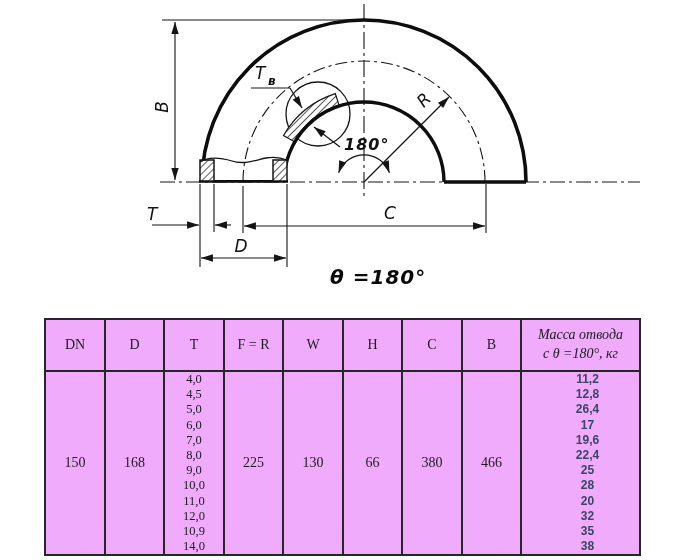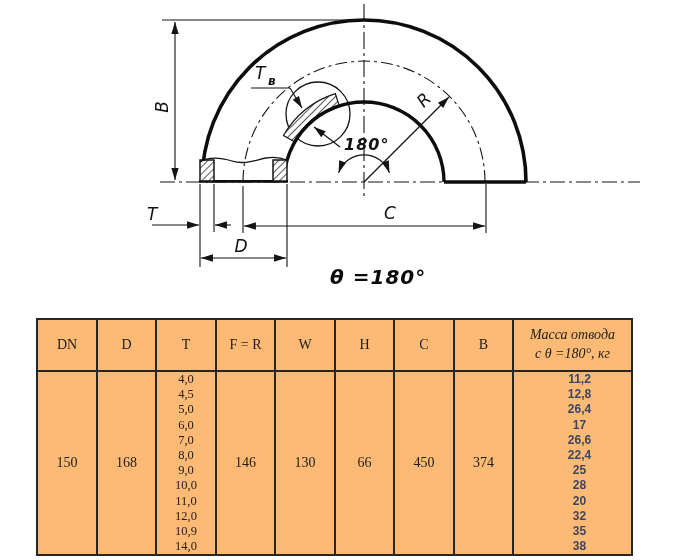--- a/index.html
+++ b/index.html
@@ -9,22 +9,22 @@
   }
   
   .drawing-wrap{position:absolute;left:0;top:0;width:700px;height:310px;}
   svg text{font-family:"DejaVu Sans", sans-serif;}
   .dimtext{font-style:italic;font-size:17px;fill:#111;}
   .smalltext{font-style:italic;font-size:12px;fill:#111;font-weight:bold;}
   .angletext{font-style:italic;font-size:16px;fill:#111;font-weight:bold;letter-spacing:1px;}
   .caption{font-style:italic;font-size:20px;fill:#0a0a0a;font-weight:bold;letter-spacing:1px;}
   
   .spec-table{
-    position:absolute;left:36px;top:318px;width:595px;height:235px;
-    border-collapse:collapse;table-layout:fixed;background:#fdba74;
+    position:absolute;left:44px;top:318px;width:595px;height:235px;
+    border-collapse:collapse;table-layout:fixed;background:#f0abfc;
   }
   .spec-table td{
     border:2px solid #262626;text-align:center;vertical-align:middle;
     font-size:14px;color:#1c1c1c;padding:0;
   }
   .spec-table td.hdr{font-size:14px;height:50px;}
   .hdr-two{font-size:12.5px;line-height:1.35;font-style:italic;}
   .tcol div, .masscol div{line-height:15.2px;font-size:12.5px;}
   .masscol{text-align:left;}
   .masscol div{
@@ -136,31 +136,31 @@
       <div>6,0</div>
       <div>7,0</div>
       <div>8,0</div>
       <div>9,0</div>
       <div>10,0</div>
       <div>11,0</div>
       <div>12,0</div>
       <div>10,9</div>
       <div>14,0</div>
     </td>
-    <td>146</td>
+    <td>225</td>
     <td>130</td>
     <td>66</td>
-    <td>450</td>
-    <td>374</td>
+    <td>380</td>
+    <td>466</td>
     <td class="masscol">
       <div>11,2</div>
       <div>12,8</div>
       <div>26,4</div>
       <div>17</div>
-      <div>26,6</div>
+      <div>19,6</div>
       <div>22,4</div>
       <div>25</div>
       <div>28</div>
       <div>20</div>
       <div>32</div>
       <div>35</div>
       <div>38</div>
     </td>
   </tr>
 </tbody>

